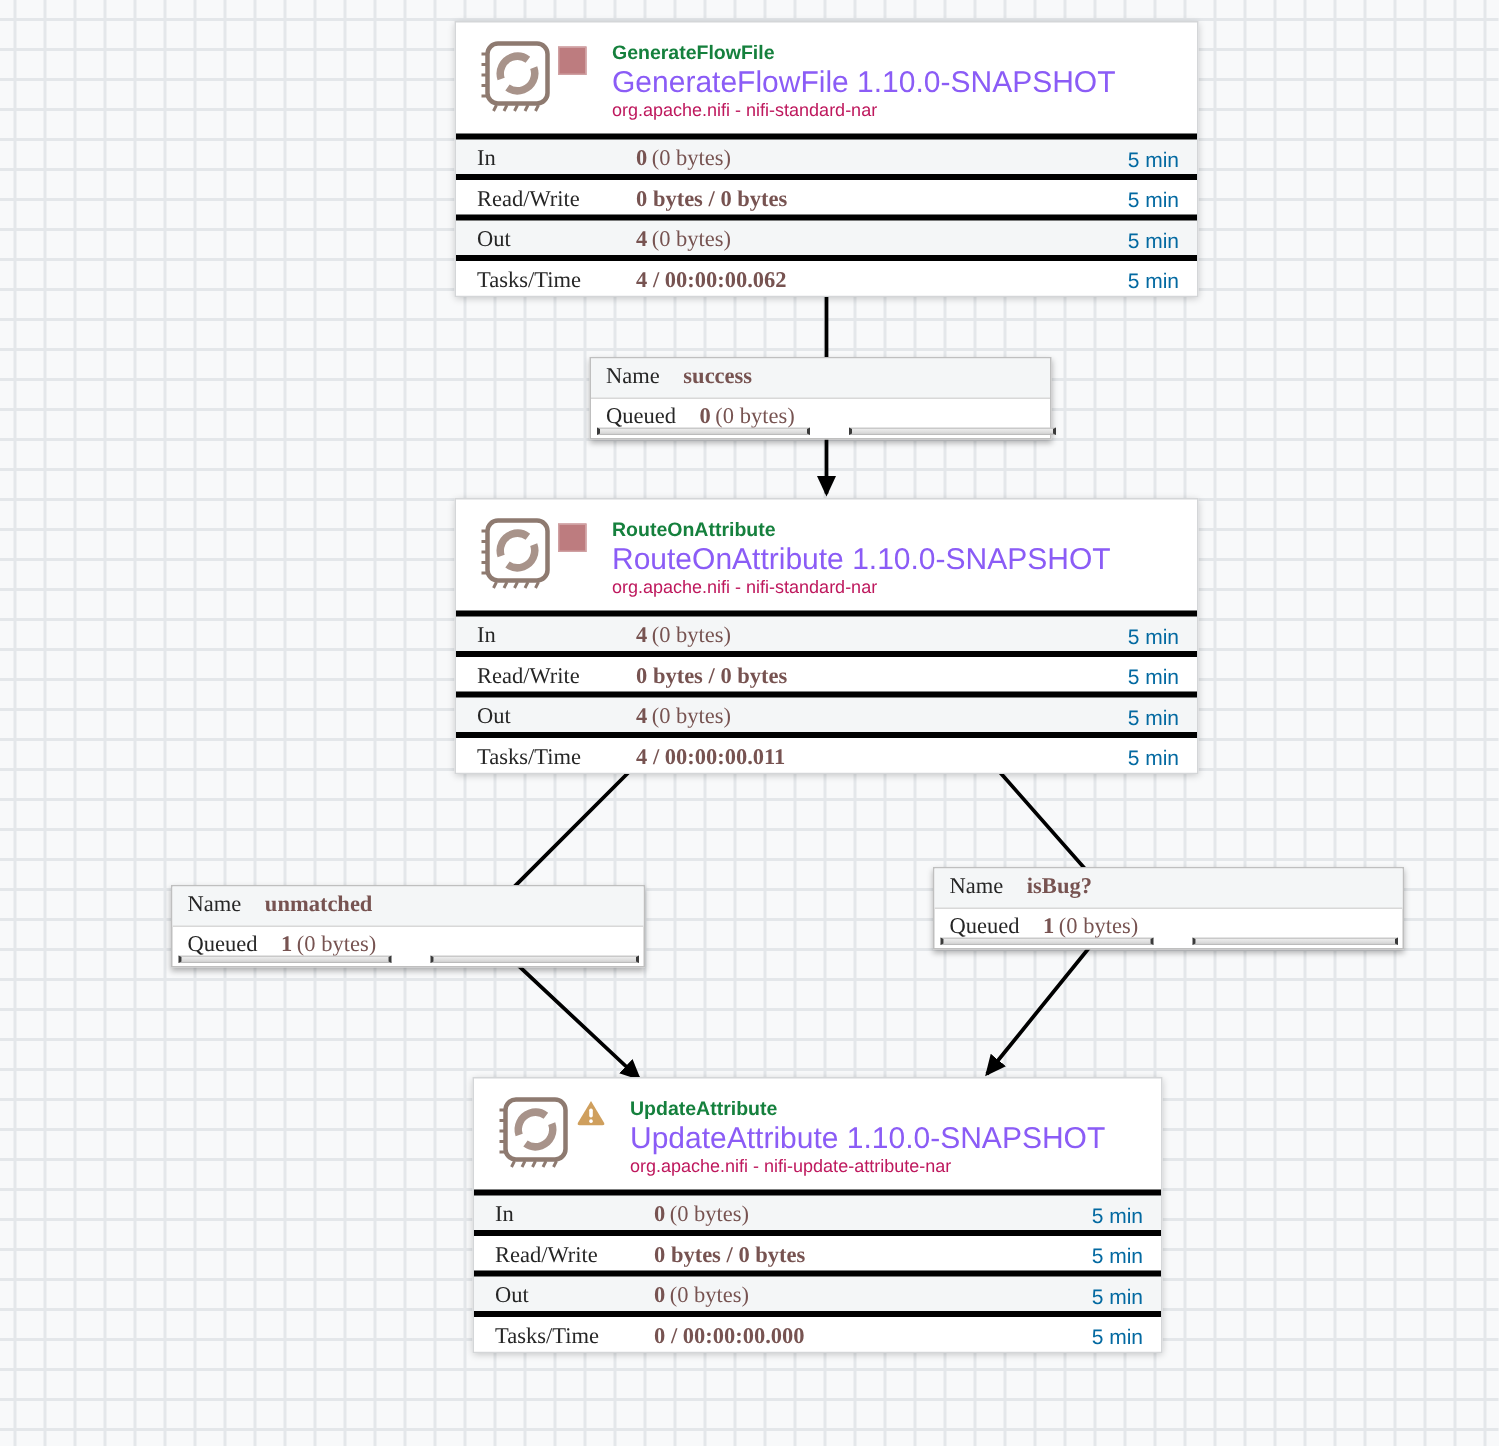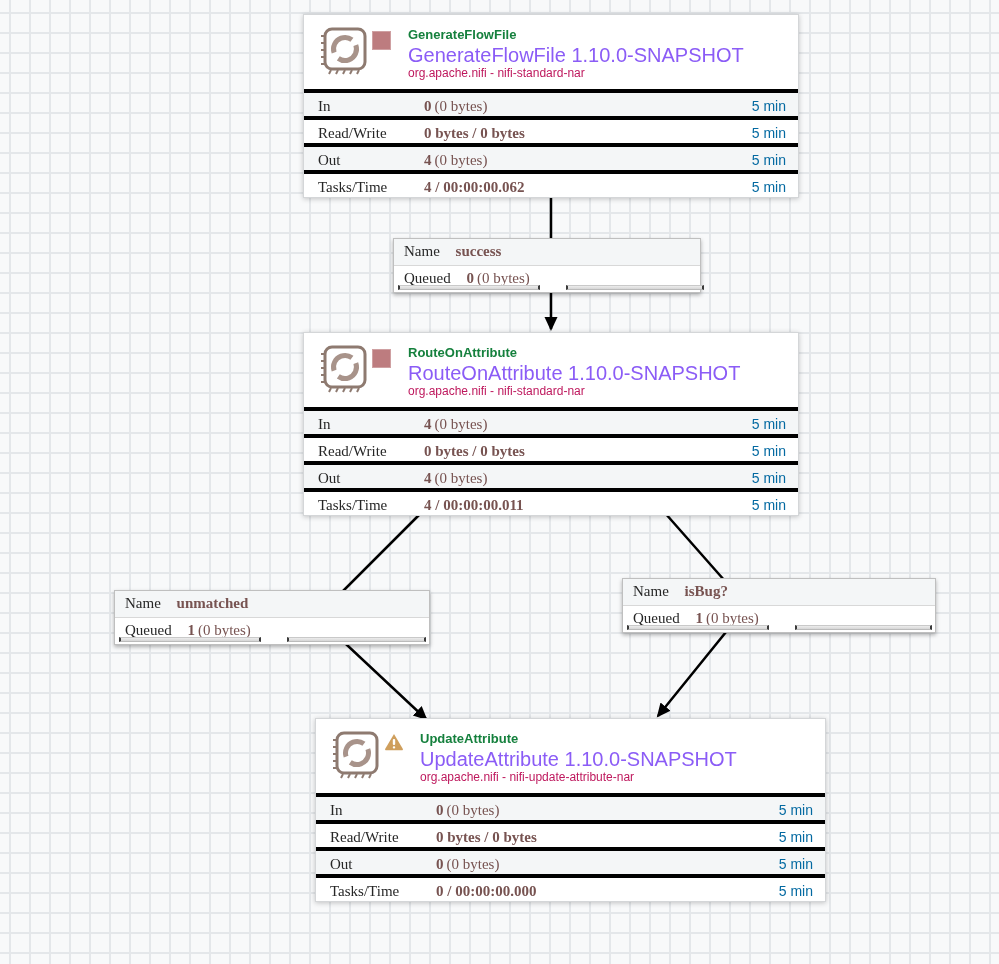--- a/index.html
+++ b/index.html
@@ -180,21 +180,21 @@
       <span class="s-window">5 min</span>
     </div>
     <div class="stat-row even">
       <span class="s-label">Tasks/Time</span>
       <span class="s-value"><b>4 / 00:00:00.011</b><span class="s-detail"></span></span>
       <span class="s-window">5 min</span>
     </div>
   </div>
 </div>
 
-<div class="processor" style="left:315px;top:718px;width:511px;">
+<div class="processor" style="left:315px;top:718px;width:460px;">
   <div class="p-header">
     <span class="p-icon">
       <svg viewBox="0 0 52 52" width="52" height="52">
         <rect x="8" y="3" width="40" height="40" rx="7" fill="none" stroke="#8e7a70" stroke-width="3"></rect>
         <g stroke="#8e7a70" stroke-width="2">
           <line x1="4" y1="10" x2="8" y2="10"></line>
             <line x1="4" y1="17" x2="8" y2="17"></line>
           <line x1="4" y1="24" x2="8" y2="24"></line>
             <line x1="4" y1="31" x2="8" y2="31"></line>
           <line x1="4" y1="38" x2="8" y2="38"></line>

